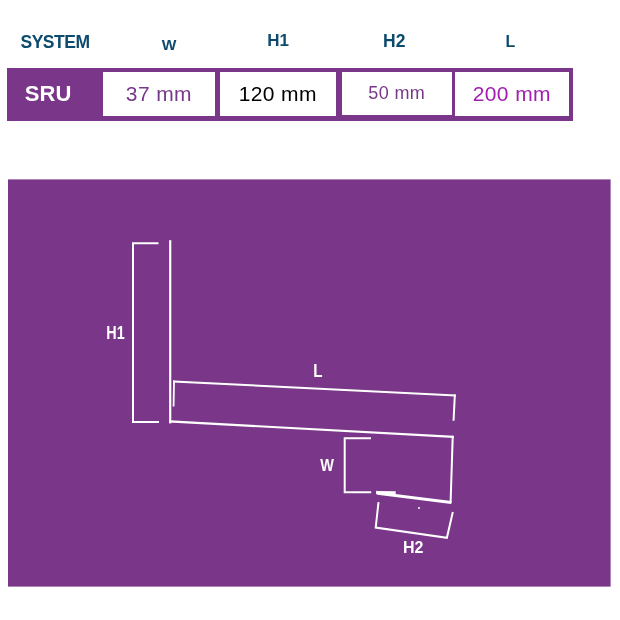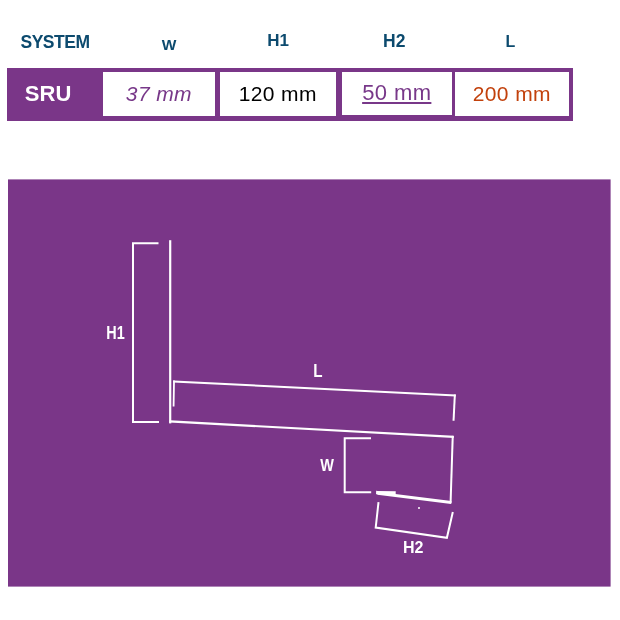--- a/index.html
+++ b/index.html
@@ -19,27 +19,27 @@
   <div class="hdr ctr" style="left:278.2px;top:32.4px;font-size:17px;line-height:1;">H1</div>
 
   <div class="hdr ctr" style="left:394.2px;top:32.5px;font-size:17.5px;line-height:1;">H2</div>
 
   <div class="hdr ctr" style="left:510.4px;top:33.8px;font-size:16px;line-height:1;">L</div>
 
   <div class="abs" style="left:6.6px;top:68.1px;width:566.6px;height:52.5px;background:#7a3688;"></div>
 
   <div class="abs" style="left:6.6px;top:68.1px;width:80px;height:52.5px;display:flex;align-items:center;justify-content:center;color:#fff;font-weight:bold;font-size:22px;text-indent:3px;">SRU</div>
 
-  <div class="abs" style="left:102.6px;top:71.6px;width:112.6px;height:44.7px;background:#fff;display:flex;align-items:center;justify-content:center;color:#783889;font-size:21px;letter-spacing:0.4px;font-style:italic;">37&nbsp;mm</div>
+  <div class="abs" style="left:102.6px;top:71.6px;width:112.6px;height:44.7px;background:#fff;display:flex;align-items:center;justify-content:center;color:#783889;font-size:21px;letter-spacing:0.4px;">37&nbsp;mm</div>
 
   <div class="abs" style="left:219.7px;top:71.6px;width:116.2px;height:44.7px;background:#fff;display:flex;align-items:center;justify-content:center;color:#000000;font-size:21px;letter-spacing:0.4px;">120&nbsp;mm</div>
 
-  <div class="abs" style="left:342px;top:71.6px;width:109.5px;height:43px;background:#fff;display:flex;align-items:center;justify-content:center;color:#783889;font-size:22px;letter-spacing:0.4px;text-decoration:underline;">50&nbsp;mm</div>
+  <div class="abs" style="left:342px;top:71.6px;width:109.5px;height:43px;background:#fff;display:flex;align-items:center;justify-content:center;color:#783889;font-size:18px;letter-spacing:0.4px;">50&nbsp;mm</div>
 
-  <div class="abs" style="left:454.6px;top:71.6px;width:114.4px;height:44.7px;background:#fff;display:flex;align-items:center;justify-content:center;color:#c2410c;font-size:21px;letter-spacing:0.4px;">200&nbsp;mm</div>
+  <div class="abs" style="left:454.6px;top:71.6px;width:114.4px;height:44.7px;background:#fff;display:flex;align-items:center;justify-content:center;color:#a21caf;font-size:21px;letter-spacing:0.4px;">200&nbsp;mm</div>
 
   <svg class="abs" style="left:0;top:0;" width="620" height="620" viewBox="0 0 620 620">
 
     <rect x="8" y="179.4" width="602.6" height="407.2" fill="#7a3688"></rect>
     <g fill="none" stroke="#ffffff" stroke-width="2" stroke-linecap="square">
 
       <path d="M157.5,243.3 L133,243.3 L133,421.9 L158,421.9"></path>
 
       <path d="M170.2,241.3 L170.2,422.3" stroke-width="2.2"></path>
 

